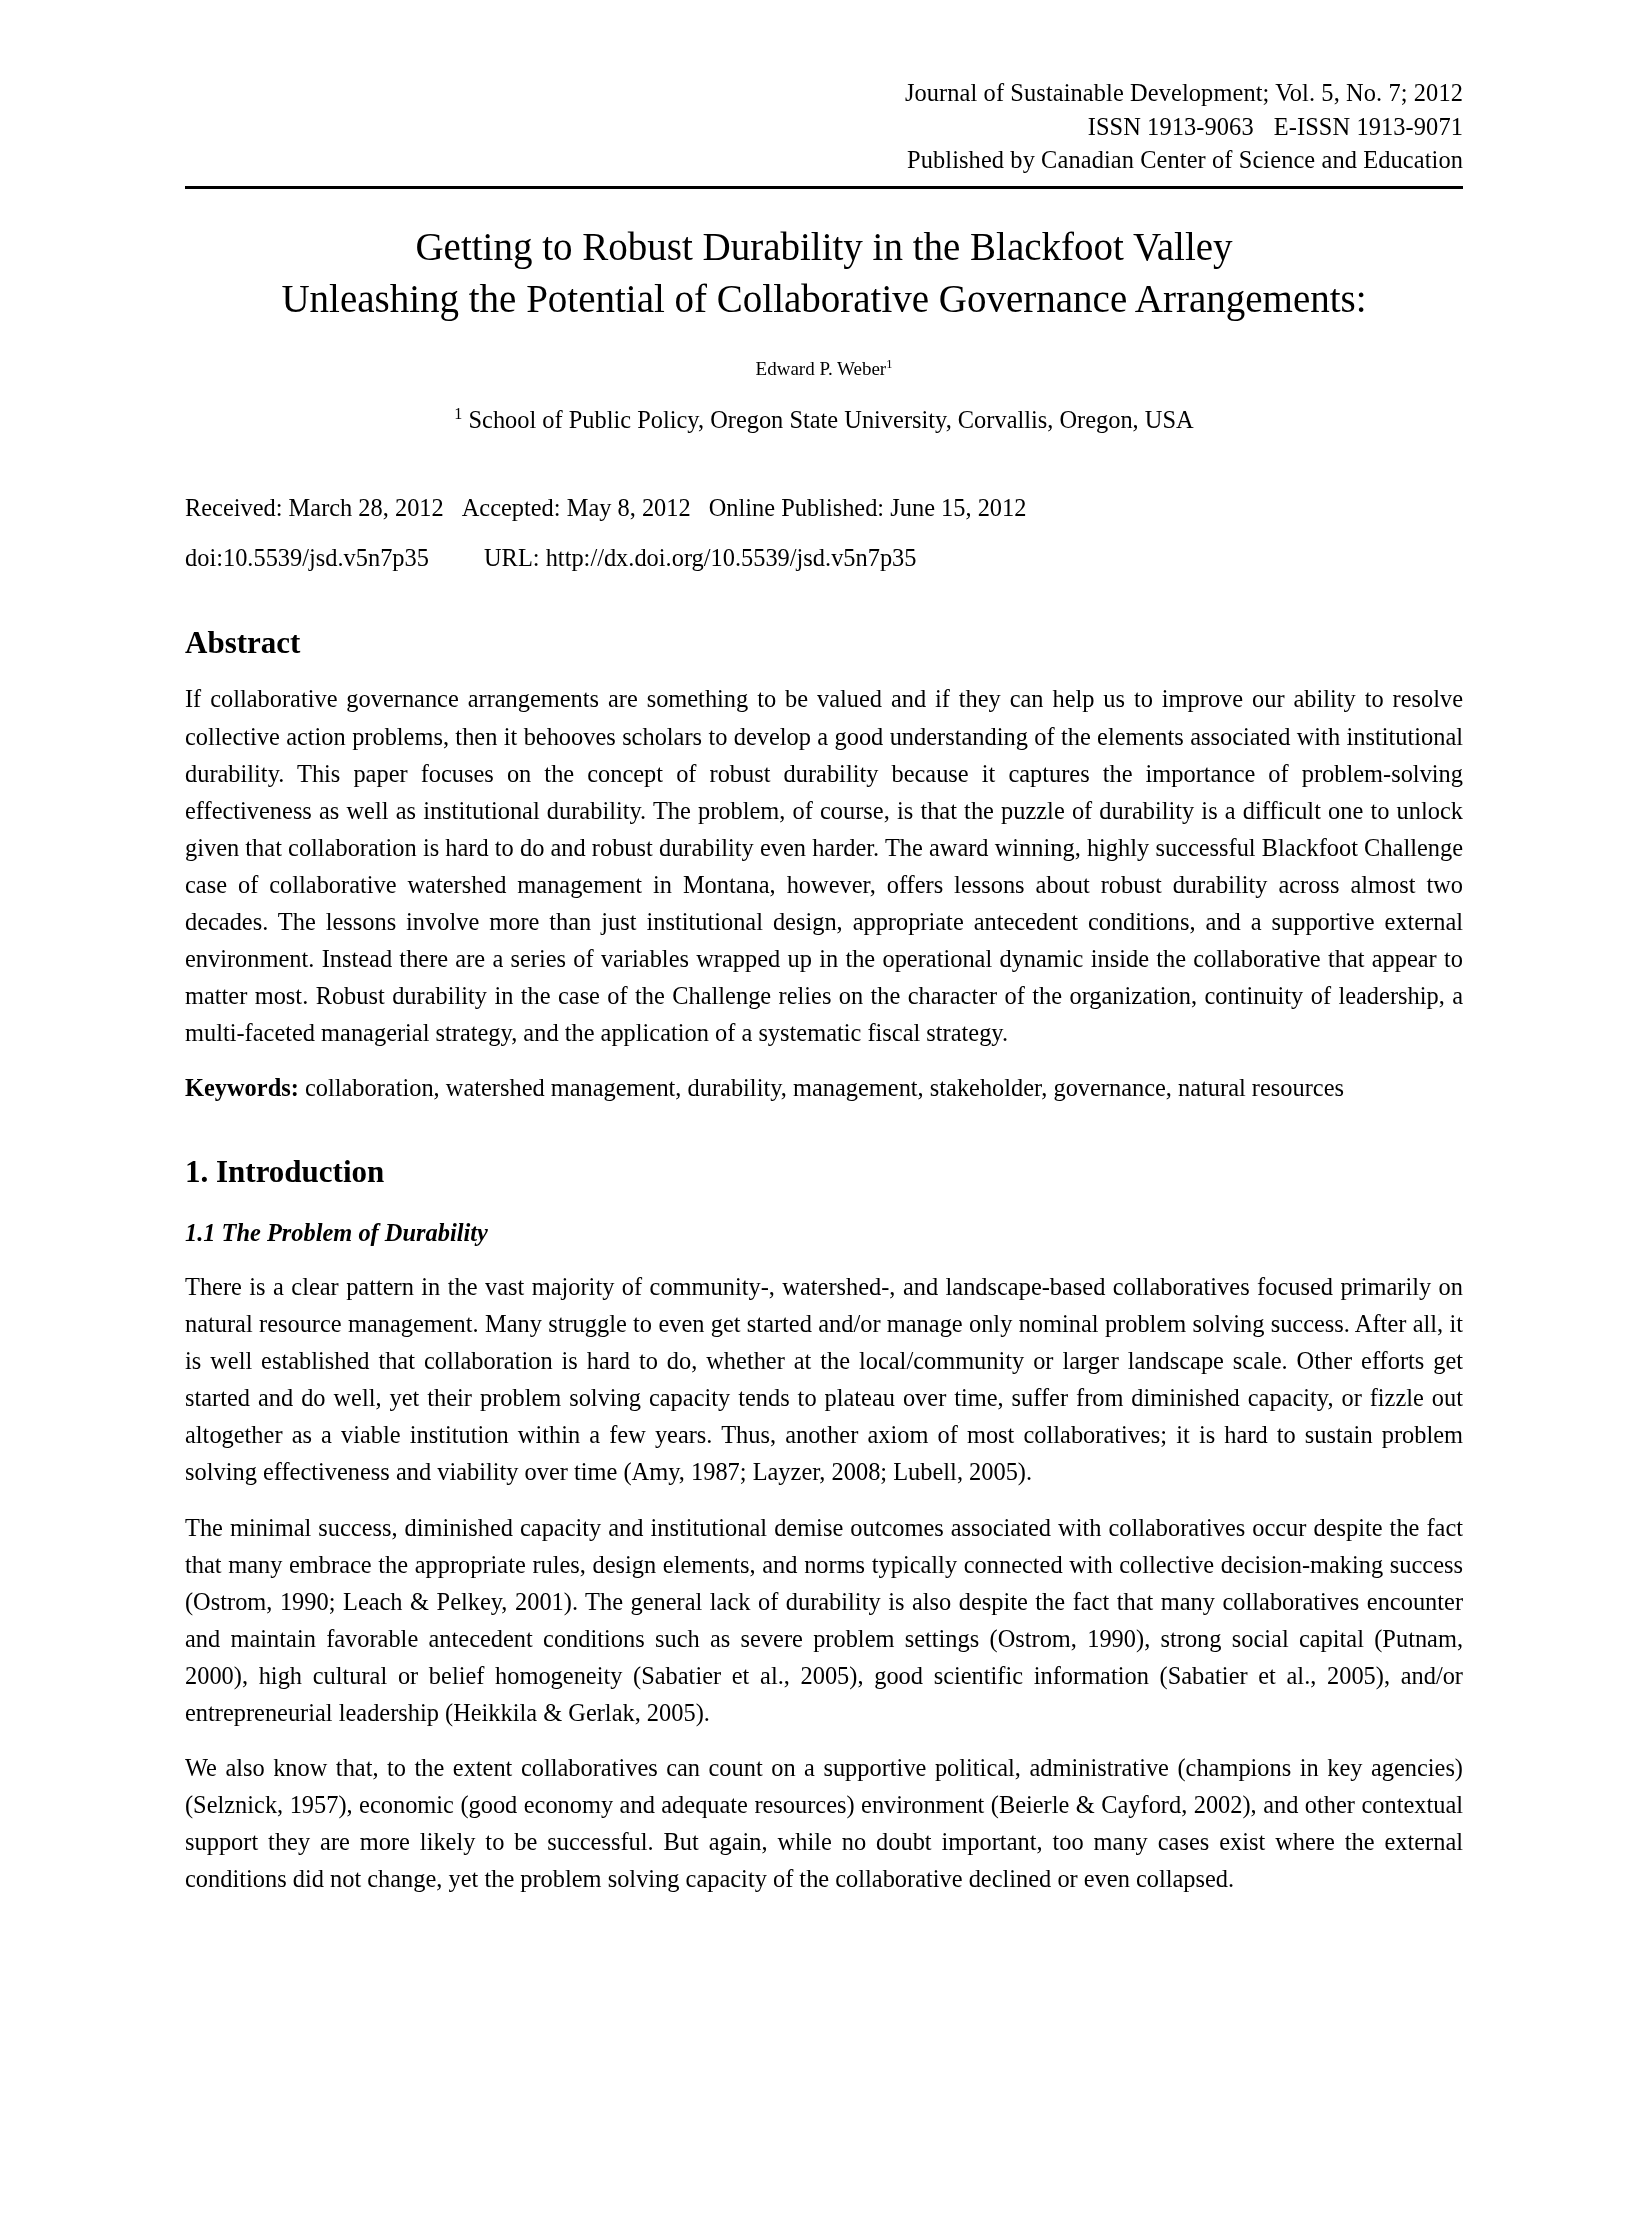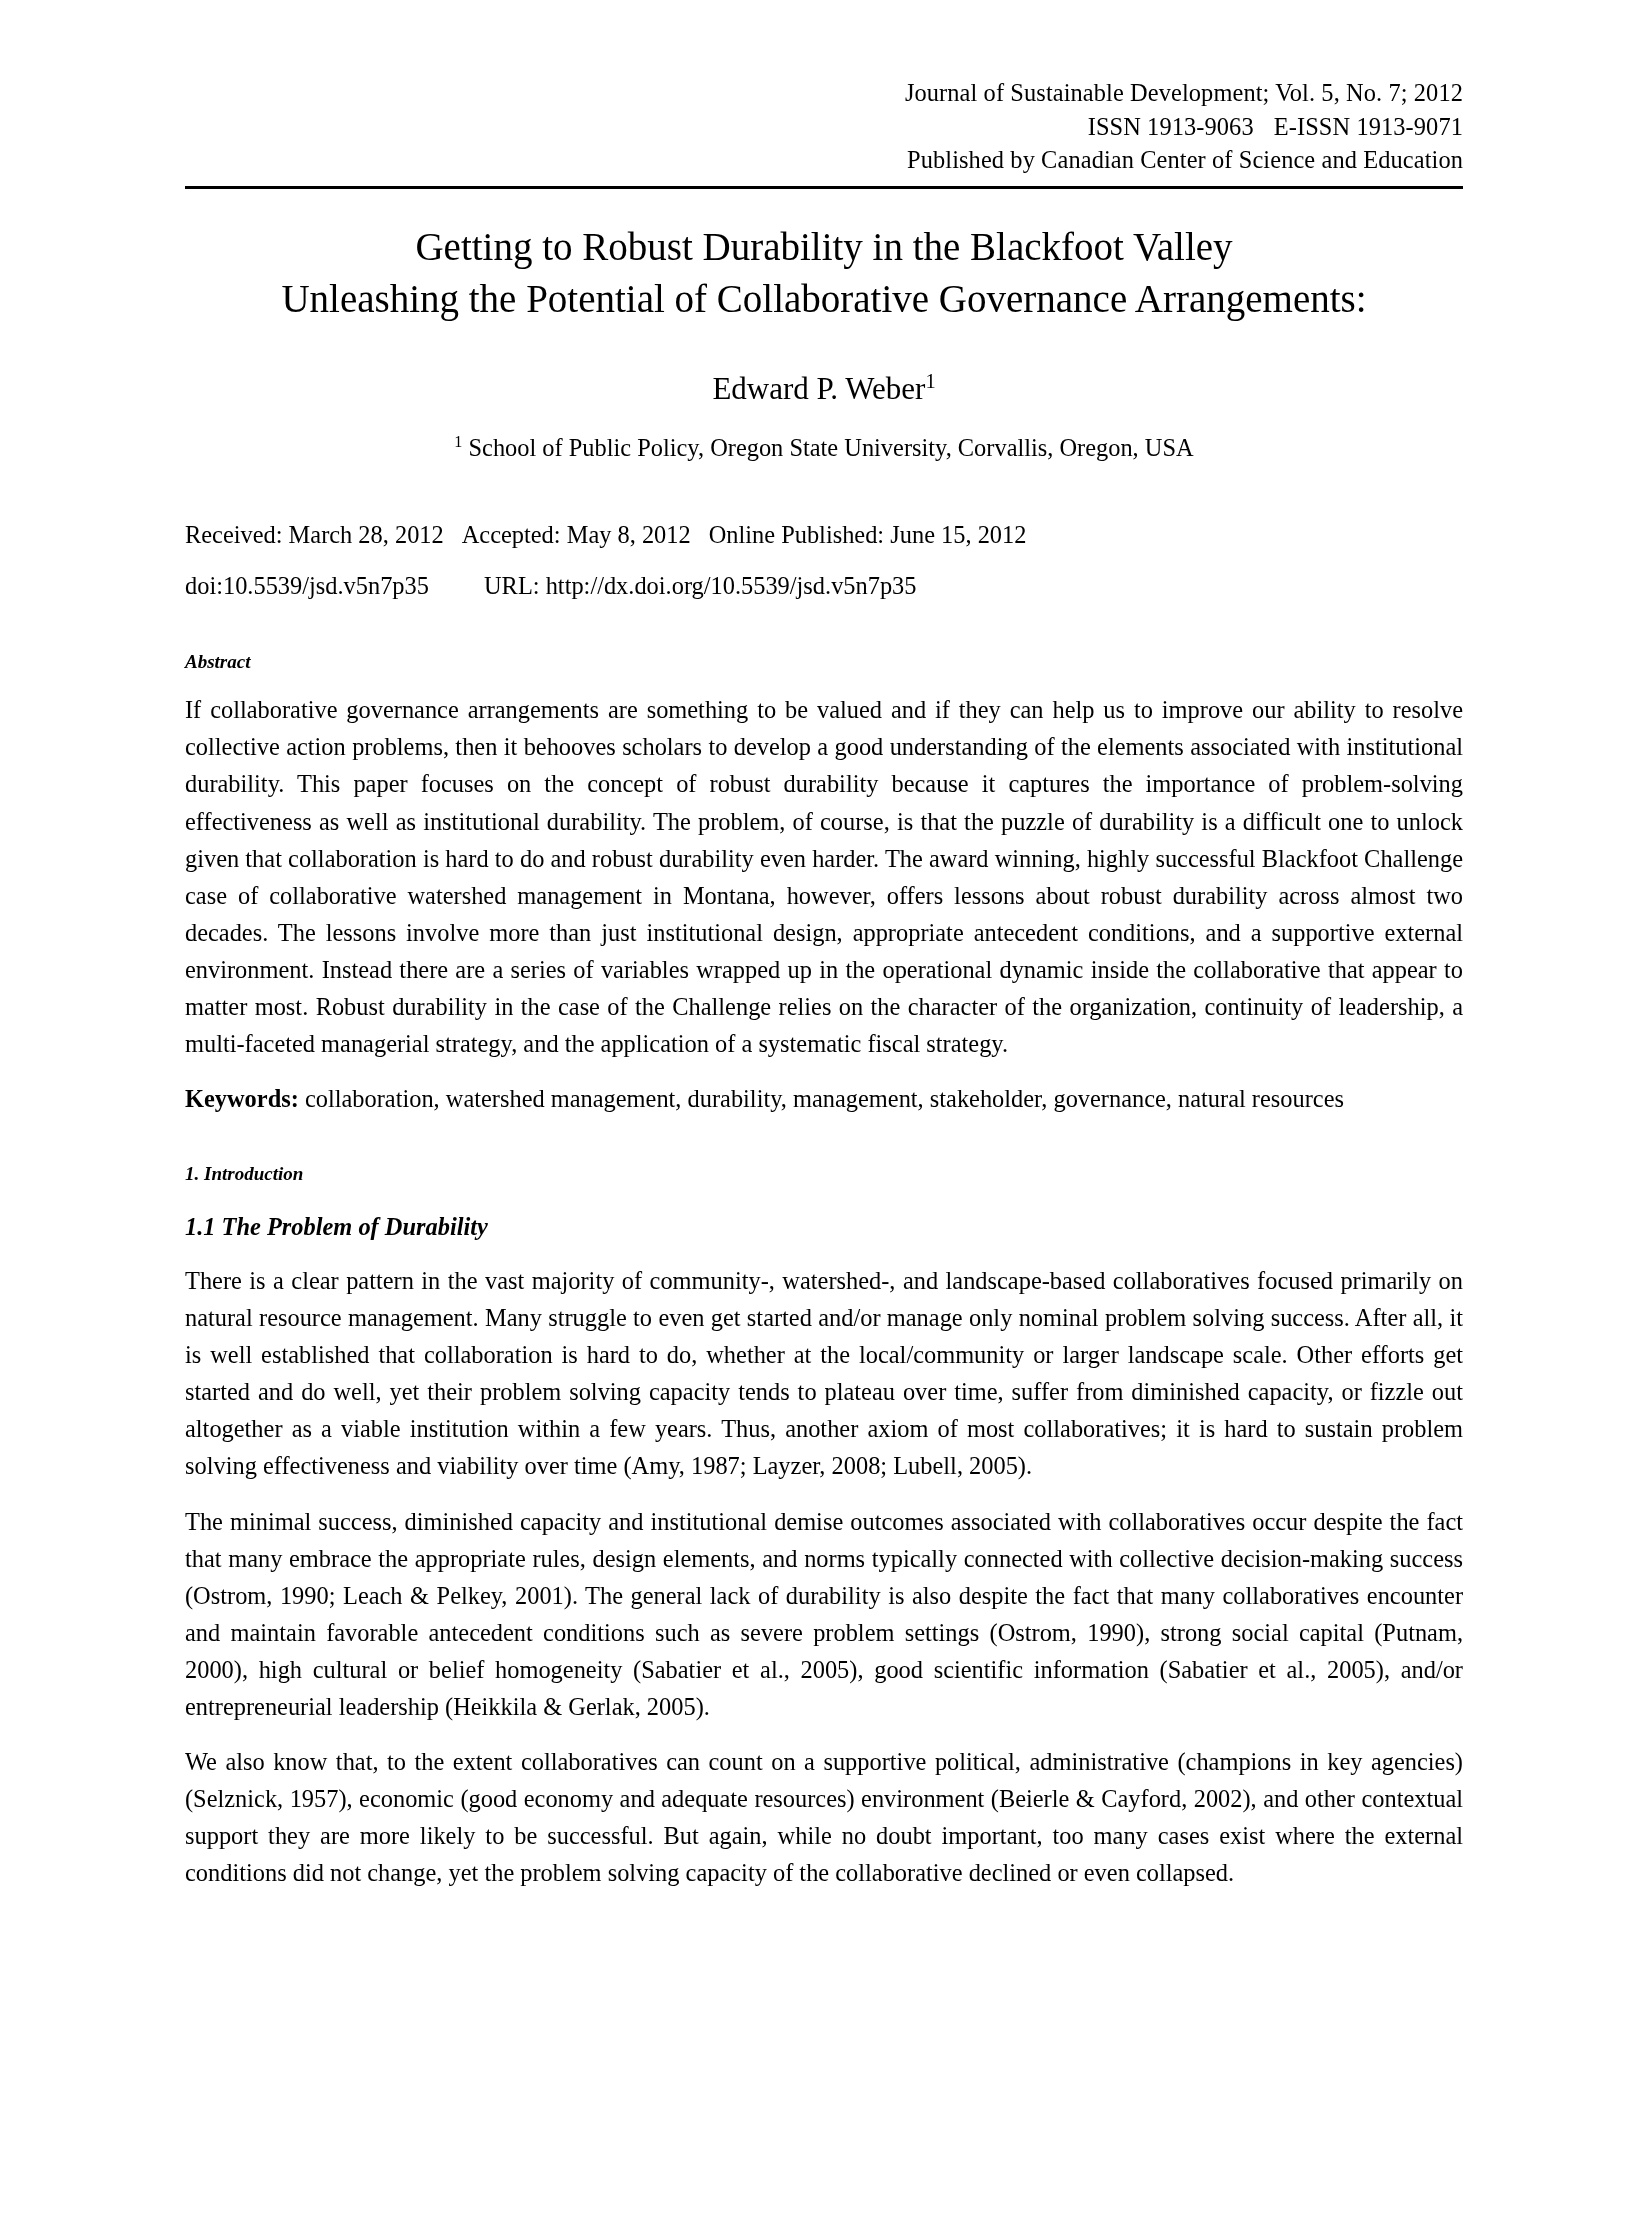--- a/index.html
+++ b/index.html
@@ -57,22 +57,22 @@
     line-height: 1.33;
     font-weight: normal;
     margin: 32px 0 0 0;
     padding: 0 6px;
   }
   .title .t-line { display: block; }
 
   
   .author {
     text-align: center;
-    font-size: 31px;
-    margin-top: 44px;
+    font-size: 19px;
+    margin-top: 32px;
     line-height: 1.3;
   }
   sup {
     font-size: 0.66em;
     vertical-align: super;
     line-height: 0;
   }
   .affil {
     font-size: 24.4px;
     margin-top: 21px;
@@ -97,25 +97,24 @@
   .dates .sp { display: inline-block; width: 18px; }
   .doi-row {
     font-size: 24.4px;
     margin-top: 14px;
     line-height: 1.5;
   }
   .doi-row .doi { display: inline-block; width: 299px; }
 
   
   h2.sec {
-    font-size: 19px;
+    font-size: 31px;
     font-weight: bold;
     margin: 44px 0 0 0;
     line-height: 1.4;
-    font-style: italic;
   }
   h3.subsec {
     font-size: 24.4px;
     font-weight: bold;
     font-style: italic;
     margin: 22px 0 0 0;
     line-height: 1.4;
   }
   p.body {
     font-size: 24.4px;

